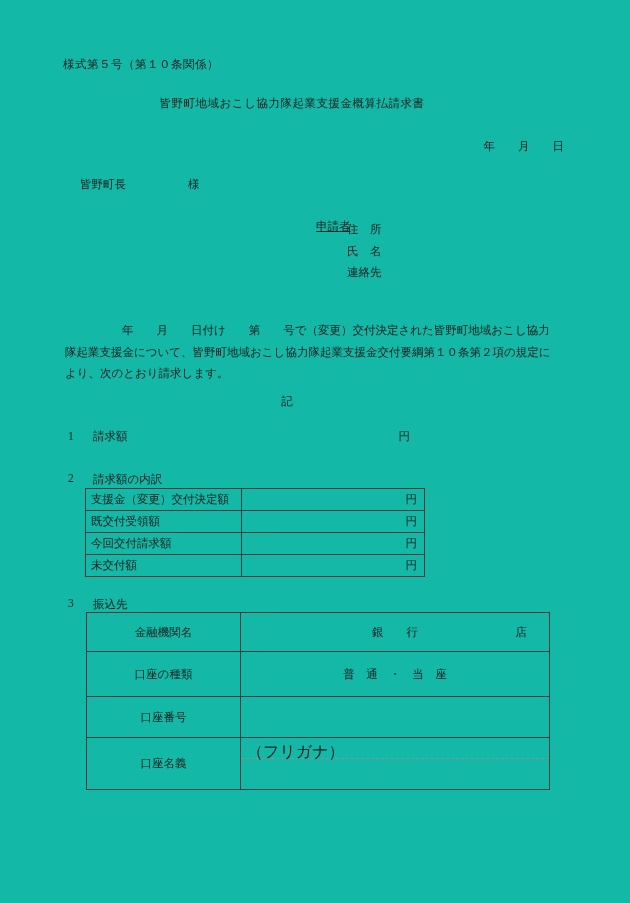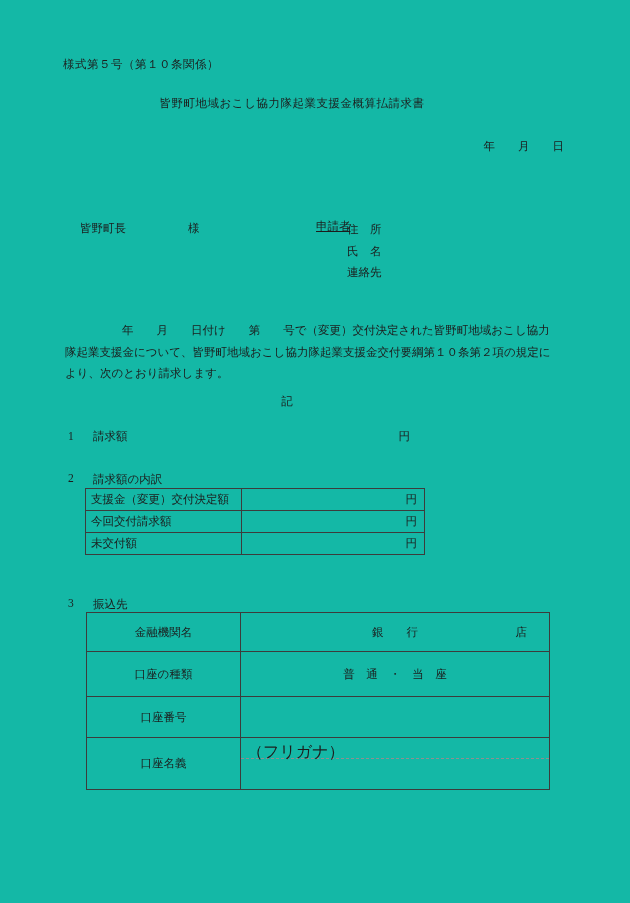--- a/index.html
+++ b/index.html
@@ -14,21 +14,21 @@
     overflow: hidden;
   }
   .abs { position: absolute; }
 
   .form-number { left: 63px; top: 57px; letter-spacing: 0.5px; }
   .doc-title   { left: 0; top: 96px; width: 584px; text-align: center; letter-spacing: 0.5px; }
 
   .date-line   { top: 139px; right: 66px; }
   .date-line span + span { margin-left: 23px; }
 
-  .addressee   { left: 80px; top: 177px; margin-top: 44px; }
+  .addressee   { left: 80px; top: 177px; }
   .addressee .honorific { margin-left: 62px; }
 
   .applicant-label  { left: 316px; top: 219px; text-decoration: underline; }
   .applicant-fields { left: 347px; top: 219px; line-height: 21.5px; }
 
   .body-par { left: 65px; top: 301px; width: 492px; line-height: 21.6px; margin-top: 19px; }
   .body-par .line1 { text-indent: 57px; }
 
   .ki { left: 0; top: 394px; width: 574px; text-align: center; }
 
@@ -115,20 +115,24 @@
     <span>請求額の内訳</span>
   </div>
 
   <table class="t2">
     <tbody>
         <tr>
       <td class="lbl">支援金（変更）交付決定額</td>
       <td class="val">円</td>
     </tr>
     <tr>
+      <td class="lbl">既交付受領額</td>
+      <td class="val">円</td>
+    </tr>
+    <tr>
       <td class="lbl">今回交付請求額</td>
       <td class="val">円</td>
     </tr>
     <tr>
       <td class="lbl">未交付額</td>
       <td class="val">円</td>
     </tr>
   </tbody>
     </table>
 

